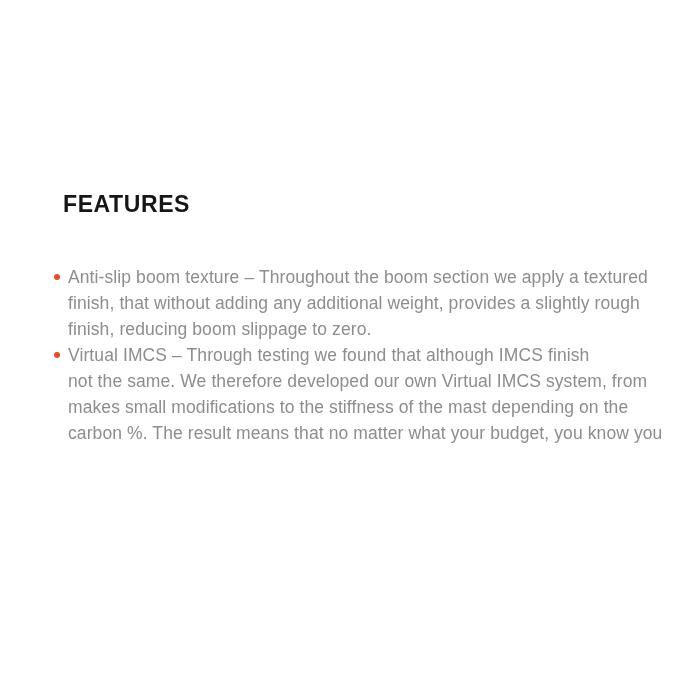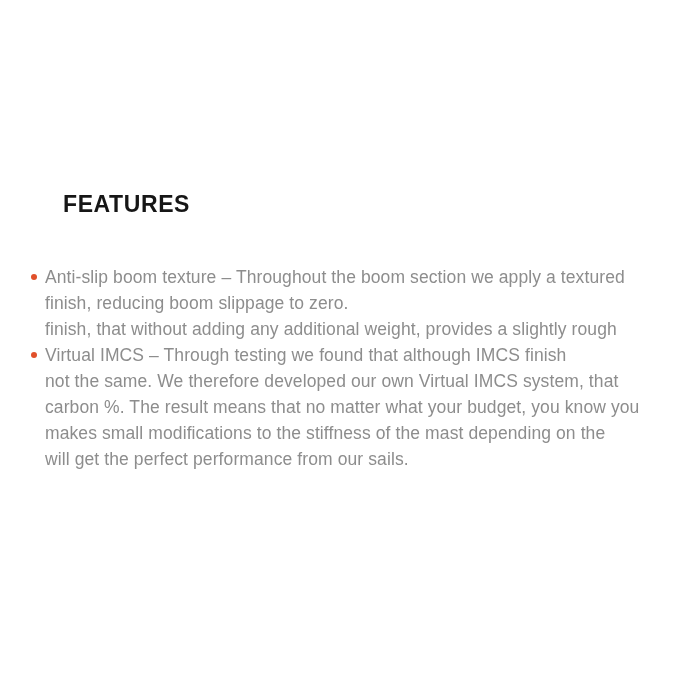--- a/index.html
+++ b/index.html
@@ -21,21 +21,21 @@
     top: 181px;
     margin: 12px;
     font-size: 23px;
     line-height: 23px;
     font-weight: 700;
     letter-spacing: 0.6px;
     color: var(--heading, #161616);
   }
   .feature-list {
     position: absolute;
-    left: 31px;
+    left: 54px;
     top: 264px;
     width: 645px;
     margin: 0;
     padding: 0;
     list-style: none;
   }
   .feature-item {
     display: flex;
     align-items: flex-start;
   }
@@ -65,30 +65,29 @@
 <main class="stage">
 
   <h1 class="features-heading">FEATURES</h1>
 
   <ul class="feature-list">
 
     <li class="feature-item">
       <span class="bullet-dot"></span>
       <div class="feature-text">
         <div class="feature-line">Anti-slip boom texture – Throughout the boom section we apply a textured</div>
+        <div class="feature-line">finish, that without adding any additional weight, provides a slightly rough</div>
         <div class="feature-line">finish, reducing boom slippage to zero.</div>
-        <div class="feature-line">finish, that without adding any additional weight, provides a slightly rough</div>
       </div>
     </li>
 
     <li class="feature-item">
       <span class="bullet-dot"></span>
       <div class="feature-text">
         <div class="feature-line">Virtual IMCS – Through testing we found that although IMCS finish</div>
-        <div class="feature-line">not the same. We therefore developed our own Virtual IMCS system, that</div>
+        <div class="feature-line">not the same. We therefore developed our own Virtual IMCS system, from</div>
+        <div class="feature-line">makes small modifications to the stiffness of the mast depending on the</div>
         <div class="feature-line">carbon %. The result means that no matter what your budget, you know you</div>
-        <div class="feature-line">makes small modifications to the stiffness of the mast depending on the</div>
-        <div class="feature-line">will get the perfect performance from our sails.</div>
       </div>
     </li>
 
   </ul>
 </main>
 
 </body></html>

